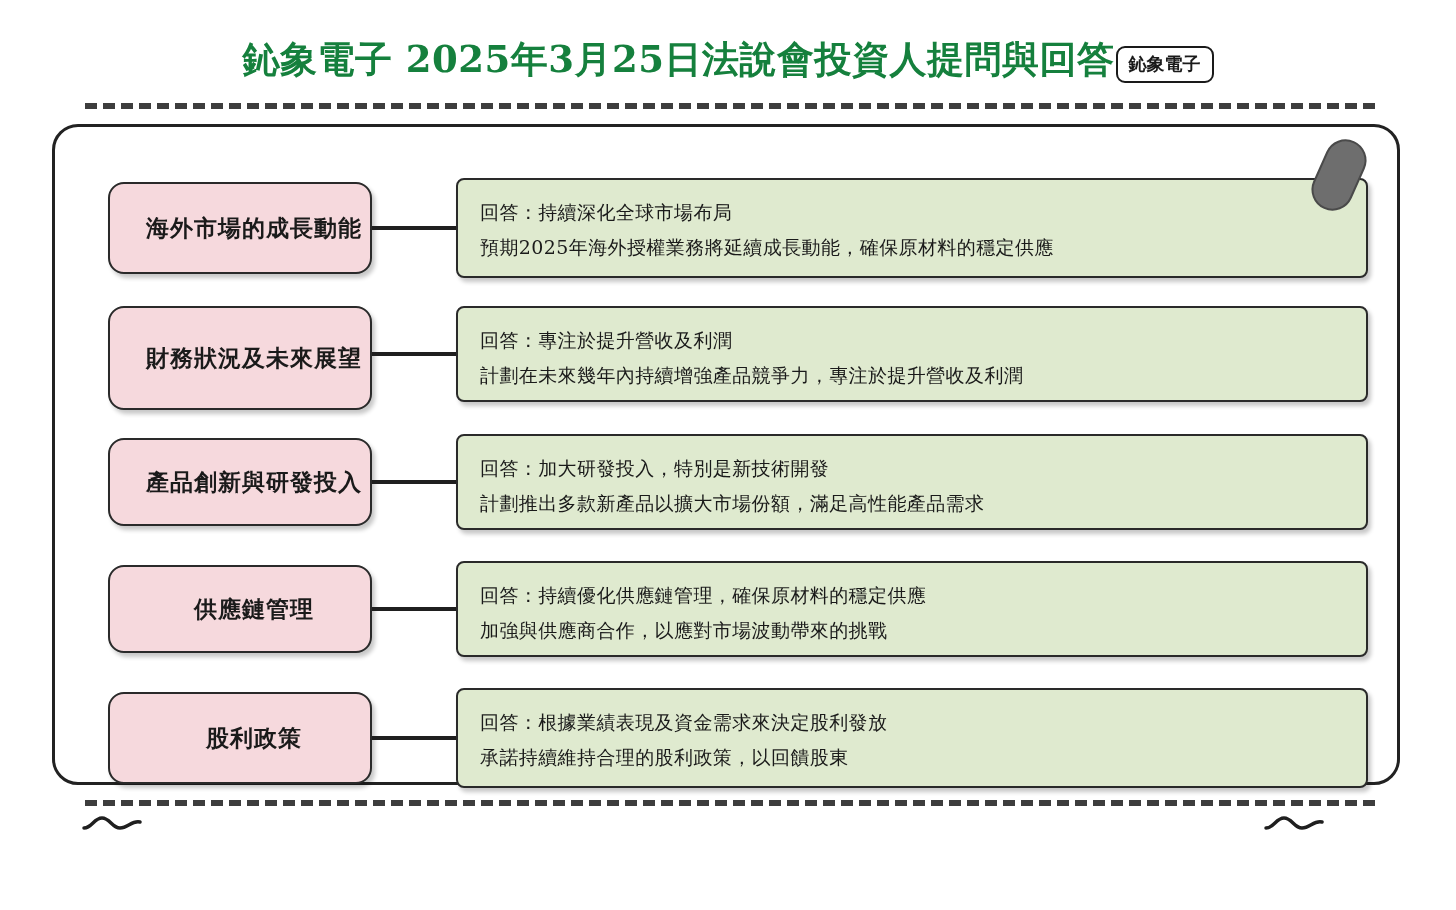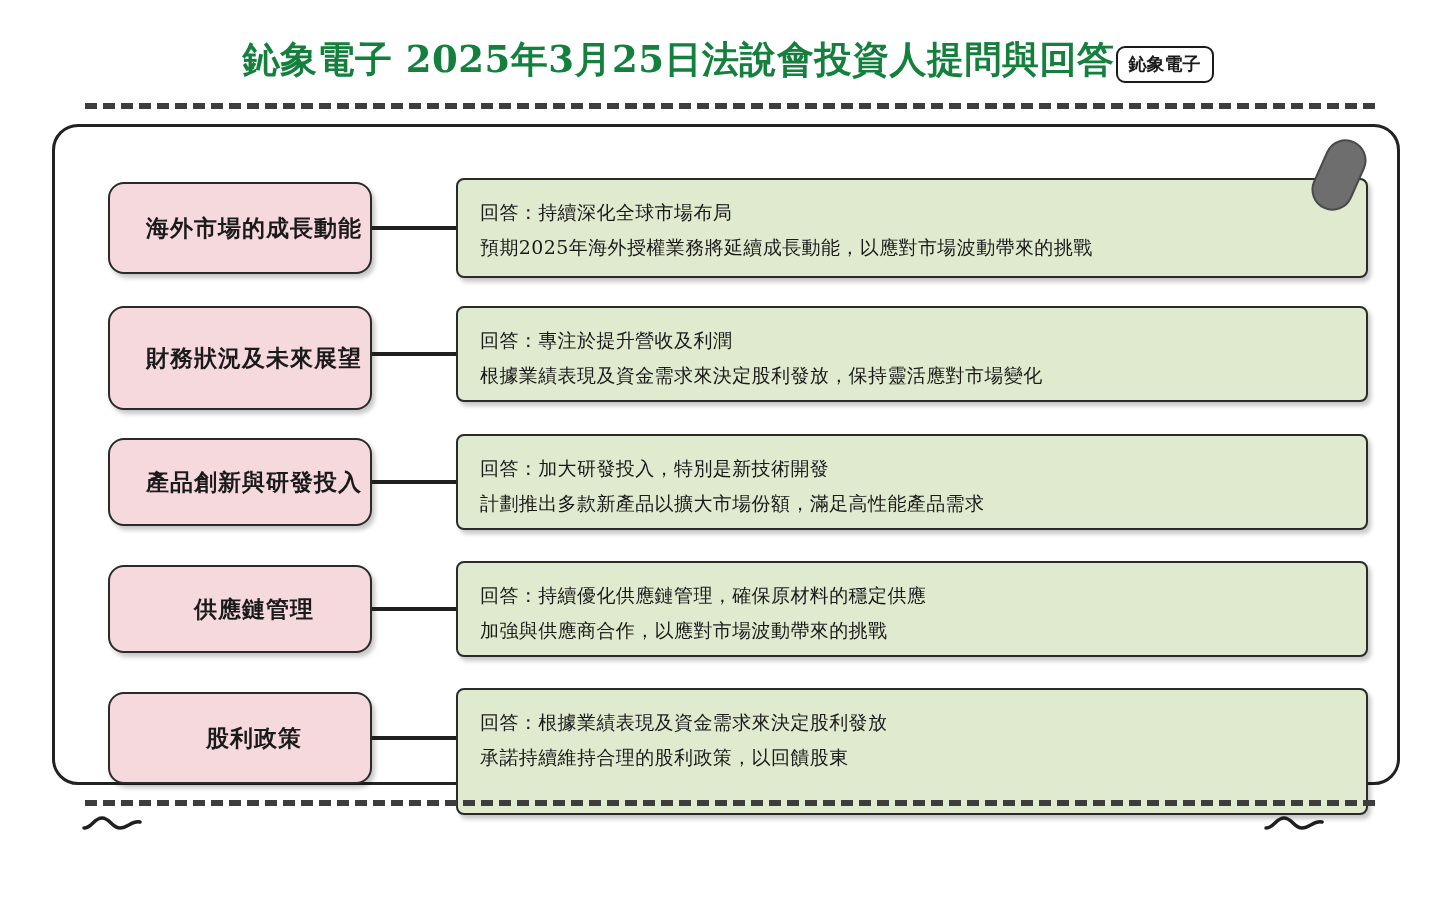--- a/index.html
+++ b/index.html
@@ -152,21 +152,21 @@
     background: #dfeacf;
     border: 2.5px solid #2a2a2a;
     border-radius: 8px;
     padding: 18px 22px 16px 22px;
     box-shadow: 3px 4px 4px rgba(0,0,0,0.22);
   }
   .row-0 .answer-box { top: 0px;  height: 100px; }
   .row-1 .answer-box { top: 0px;  height: 96px; }
   .row-2 .answer-box { top: 0px;  height: 96px; }
   .row-3 .answer-box { top: 0px;  height: 96px; }
-  .row-4 .answer-box { top: 0px;  height: 127px; }
+  .row-4 .answer-box { top: 0px;  height: 100px; }
 
   .answer-line {
     font-family: "DejaVu Serif", "Liberation Serif", serif;
     font-size: 19px;
     font-weight: 400;
     color: #1a1a1a;
     line-height: 1.55;
     letter-spacing: 0.4px;
     white-space: nowrap;
   }
@@ -198,30 +198,30 @@
 
 <div class="outer-card"></div>
 
 <div class="rows">
 
   <div class="row row-0">
     <div class="topic-box">海外市場的成長動能</div>
     <div class="connector"></div>
     <div class="answer-box">
       <div class="answer-line">回答：持續深化全球市場布局</div>
-      <div class="answer-line">預期2025年海外授權業務將延續成長動能，以應對市場波動帶來的挑戰</div>
+      <div class="answer-line">預期2025年海外授權業務將延續成長動能，確保原材料的穩定供應</div>
     </div>
   </div>
 
   <div class="row row-1">
     <div class="topic-box">財務狀況及未來展望</div>
     <div class="connector"></div>
     <div class="answer-box">
       <div class="answer-line">回答：專注於提升營收及利潤</div>
-      <div class="answer-line">根據業績表現及資金需求來決定股利發放，保持靈活應對市場變化</div>
+      <div class="answer-line">計劃在未來幾年內持續增強產品競爭力，專注於提升營收及利潤</div>
     </div>
   </div>
 
   <div class="row row-3">
     <div class="topic-box">供應鏈管理</div>
     <div class="connector"></div>
     <div class="answer-box">
       <div class="answer-line">回答：持續優化供應鏈管理，確保原材料的穩定供應</div>
       <div class="answer-line">加強與供應商合作，以應對市場波動帶來的挑戰</div>
     </div>

